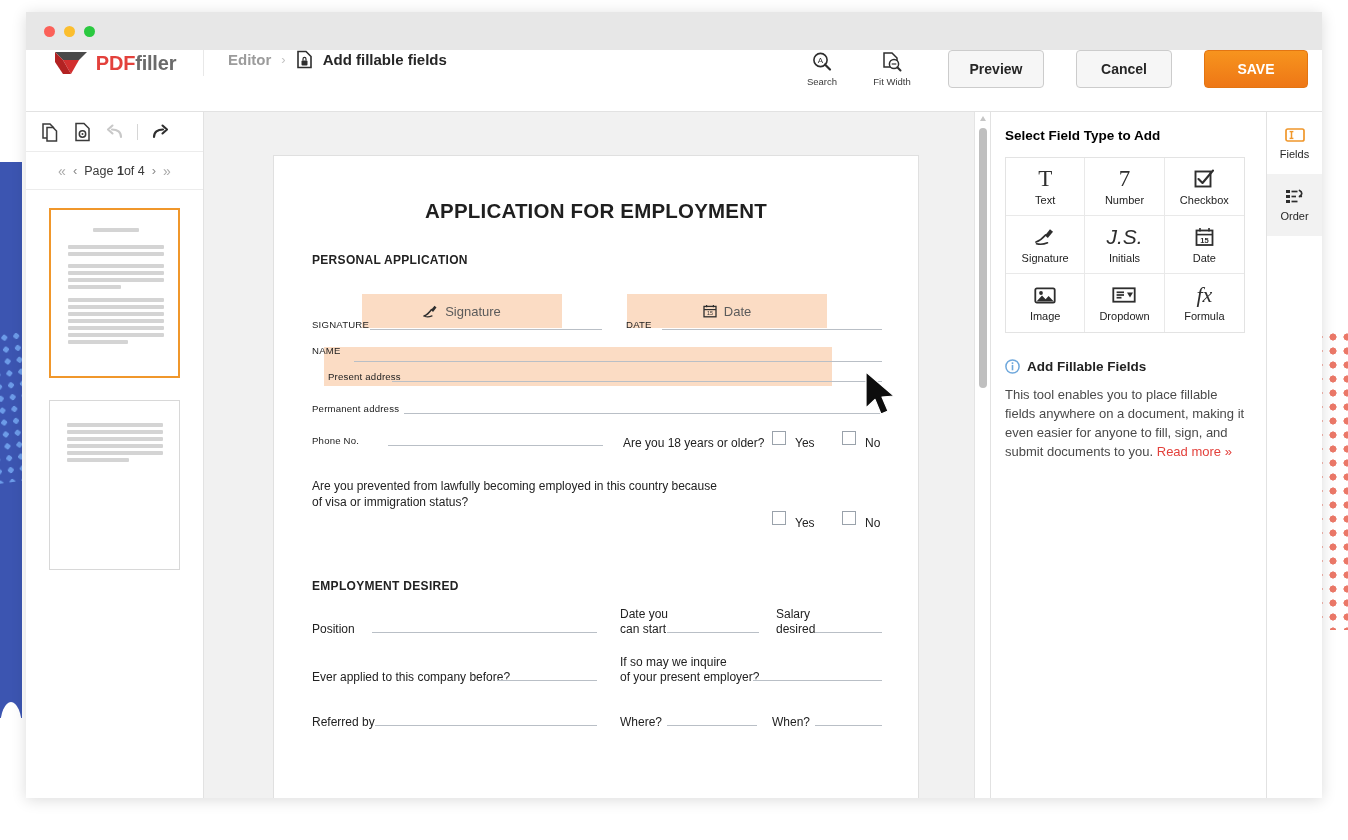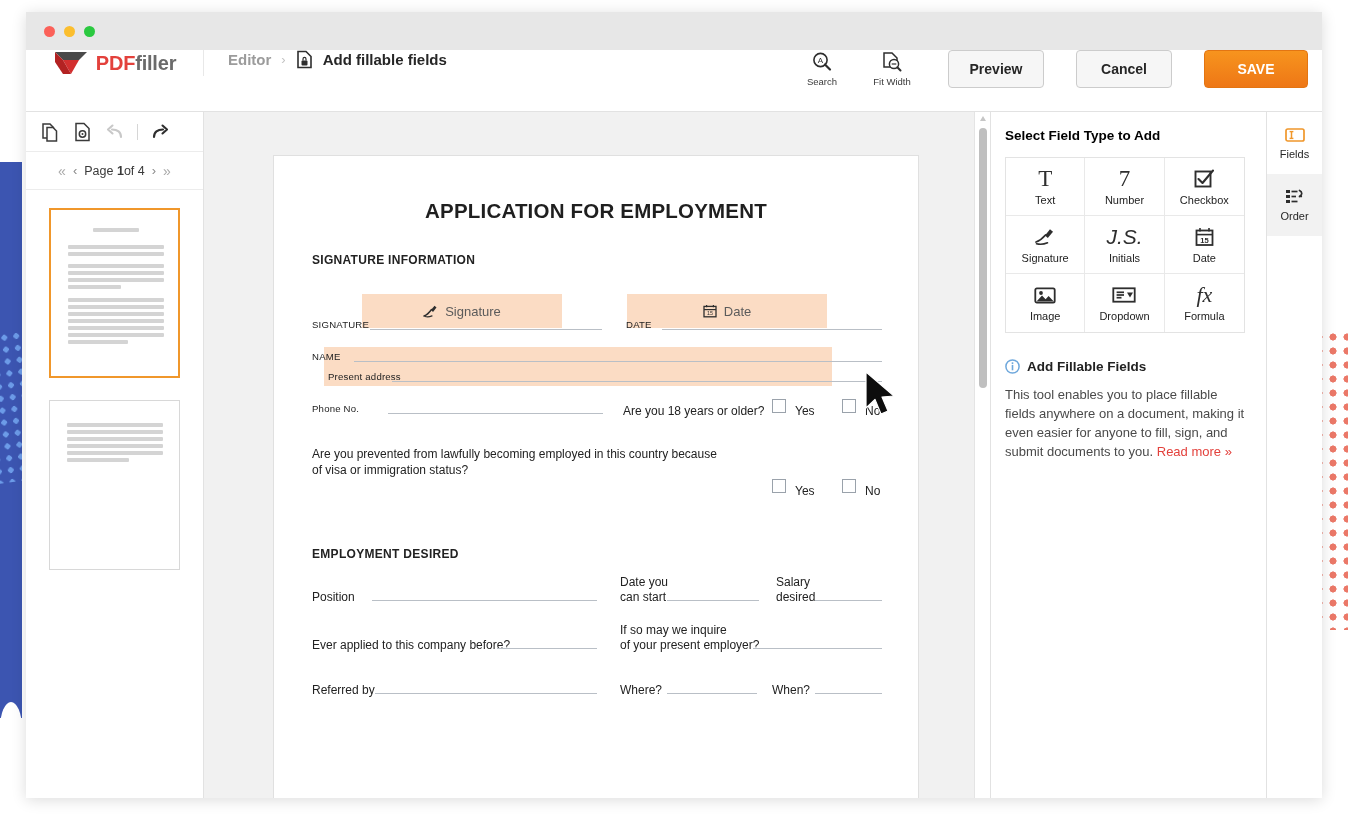--- a/index.html
+++ b/index.html
@@ -307,21 +307,21 @@
           </div>
         </div>
       </div>
 
       <div class="docarea">
         <div class="page">
           <div class="doc-title">APPLICATION FOR EMPLOYMENT</div>
 
           <div class="doc-inner" style="margin-top:30px;">
 
-            <div class="sec-head">SIGNATURE INFORMATION</div>
+            <div class="sec-head">PERSONAL APPLICATION</div>
 
             <div class="hl" style="left:88px; top:41px; width:200px; height:34px;">
               <svg width="15" height="14" viewBox="0 0 15 14">
                 <path d="M1 12c3-1 5-3 7.5-6.5" fill="none" stroke="#2e2e2e" stroke-width="1.4" stroke-linecap="round"></path>
                 <path d="M8 6l3.5-4.2 2 1.7L10 8z" fill="#2e2e2e"></path>
                 <path d="M2 12.5c2.5.6 5 .2 7-0.6" fill="none" stroke="#2e2e2e" stroke-width="1.2" stroke-linecap="round"></path>
               </svg>
               <span>Signature</span>
             </div>
 
@@ -339,29 +339,33 @@
             <div class="hl" style="left:50px; top:94px; width:508px; height:39px;"></div>
 
             <div style="position:relative; height:66px;">
               <span class="flabel" style="position:absolute;left:0;top:52px;">SIGNATURE</span>
               <div class="fline" style="position:absolute;left:58px;top:62px;width:232px;"></div>
               <span class="flabel" style="position:absolute;left:314px;top:52px;">DATE</span>
               <div class="fline" style="position:absolute;left:350px;top:62px;width:220px;"></div>
             </div>
 
             <div style="position:relative; height:38px;">
-              <span class="flabel" style="position:absolute;left:0;top:18px;">NAME</span>
+              <span class="flabel" style="position:absolute;left:0;top:12px;">NAME</span>
               <div class="fline" style="position:absolute;left:42px;top:28px;width:528px;"></div>
             </div>
 
             <div style="position:relative; height:32px;">
               <span class="flabel" style="position:absolute;left:16px;top:0;">Present address</span>
               <div class="fline" style="position:absolute;left:80px;top:10px;width:490px;"></div>
             </div>
 
+            <div style="position:relative; height:32px;">
+              <span class="flabel" style="position:absolute;left:0;top:0;">Permanent address</span>
+              <div class="fline" style="position:absolute;left:92px;top:10px;width:478px;"></div>
+            </div>
 
             <div style="position:relative; height:40px;">
               <span class="flabel" style="position:absolute;left:0;top:0;">Phone No.</span>
               <div class="fline" style="position:absolute;left:76px;top:10px;width:215px;"></div>
               <span class="fsmall" style="position:absolute;left:311px;top:1px;">Are you 18 years or older?</span>
               <span class="chk" style="position:absolute;left:460px;top:-4px;"></span>
               <span class="fsmall" style="position:absolute;left:483px;top:1px;">Yes</span>
               <span class="chk" style="position:absolute;left:530px;top:-4px;"></span>
               <span class="fsmall" style="position:absolute;left:553px;top:1px;">No</span>
             </div>

